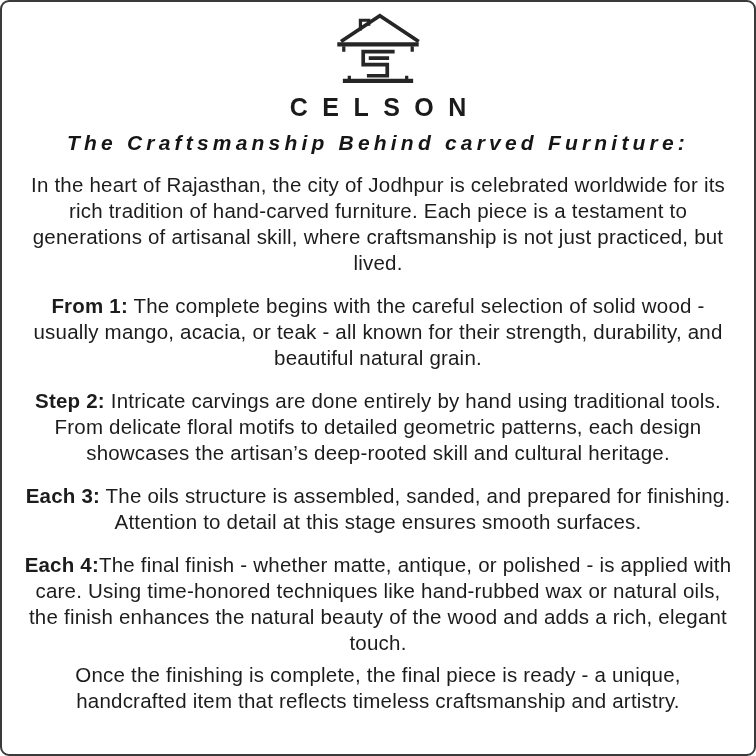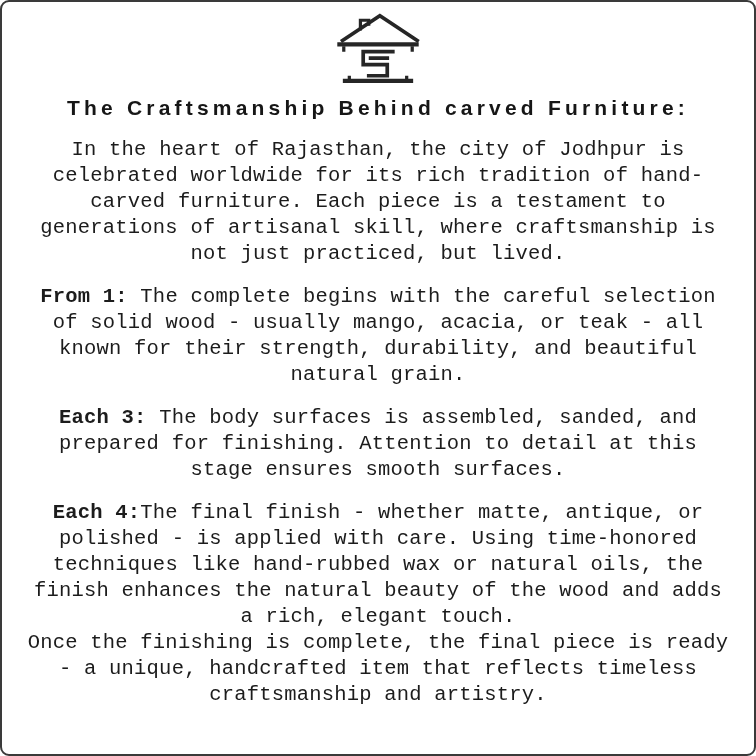--- a/index.html
+++ b/index.html
@@ -34,37 +34,37 @@
     text-indent: 0.58em; 
     margin-top: 6px;
     color: #1b1b1b;
   }
   .page-heading {
     font-size: 21px;
     font-weight: bold;
     letter-spacing: 0.20em;
     margin-top: 9px;
     color: #161616;
+    font-style: italic;
   }
   .content {
     width: 712px;
     margin: 0 auto;
     font-size: 20.5px;
     line-height: 26px;
     letter-spacing: 0.01em;
   }
   .para {
     margin: 17px 0 0 0;
-    font-family: Liberation Mono, monospace;
   }
   .para .step-label {
     font-weight: bold;
   }
   .para.tight {
-    margin-top: 0;
+    margin-top: 6px;
   }
 </style>
 </head>
 <body>
 
 <div class="frame">
 
   <div class="logo-wrap">
     <svg viewBox="0 0 104 80" fill="none" stroke="#262626" stroke-width="4" stroke-linecap="butt" stroke-linejoin="miter">
 
@@ -80,31 +80,33 @@
       <path d="M70 44 L36 44 L36 58 L62 58 L62 70 L40 70" stroke-width="4"></path>
       <path d="M64 51 L42 51" stroke-width="4"></path>
 
       <path d="M21 70 L21 74" stroke-width="3.5"></path>
       <path d="M83 70 L83 74" stroke-width="3.5"></path>
 
       <path d="M14 75.5 L90 75.5" stroke-width="4.5"></path>
     </svg>
   </div>
 
+  <div class="brand-name">CELSON</div>
 
   <div class="page-heading">The Craftsmanship Behind carved Furniture:</div>
 
   <div class="content">
 
     <div class="para"><span class="step-label"></span><span>In the heart of Rajasthan, the city of Jodhpur is celebrated worldwide for its rich tradition of hand-carved furniture. Each piece is a testament to generations of artisanal skill, where craftsmanship is not just practiced, but lived.</span></div>
 
     <div class="para"><span class="step-label">From 1:</span><span> The complete begins with the careful selection of solid wood - usually mango, acacia, or teak - all known for their strength, durability, and beautiful natural grain.</span></div>
 
+    <div class="para"><span class="step-label">Step 2:</span><span> Intricate carvings are done entirely by hand using traditional tools. From delicate floral motifs to detailed geometric patterns, each design showcases the artisan’s deep-rooted skill and cultural heritage.</span></div>
 
-    <div class="para"><span class="step-label">Each 3:</span><span> The body surfaces is assembled, sanded, and prepared for finishing. Attention to detail at this stage ensures smooth surfaces.</span></div>
+    <div class="para"><span class="step-label">Each 3:</span><span> The oils structure is assembled, sanded, and prepared for finishing. Attention to detail at this stage ensures smooth surfaces.</span></div>
 
     <div class="para"><span class="step-label">Each 4:</span><span>The final finish - whether matte, antique, or polished - is applied with care. Using time-honored techniques like hand-rubbed wax or natural oils, the finish enhances the natural beauty of the wood and adds a rich, elegant touch.</span></div>
 
     <div class="para tight"><span class="step-label"></span><span>Once the finishing is complete, the final piece is ready - a unique, handcrafted item that reflects timeless craftsmanship and artistry.</span></div>
 
   </div>
 
 </div>
 
 </body></html>

